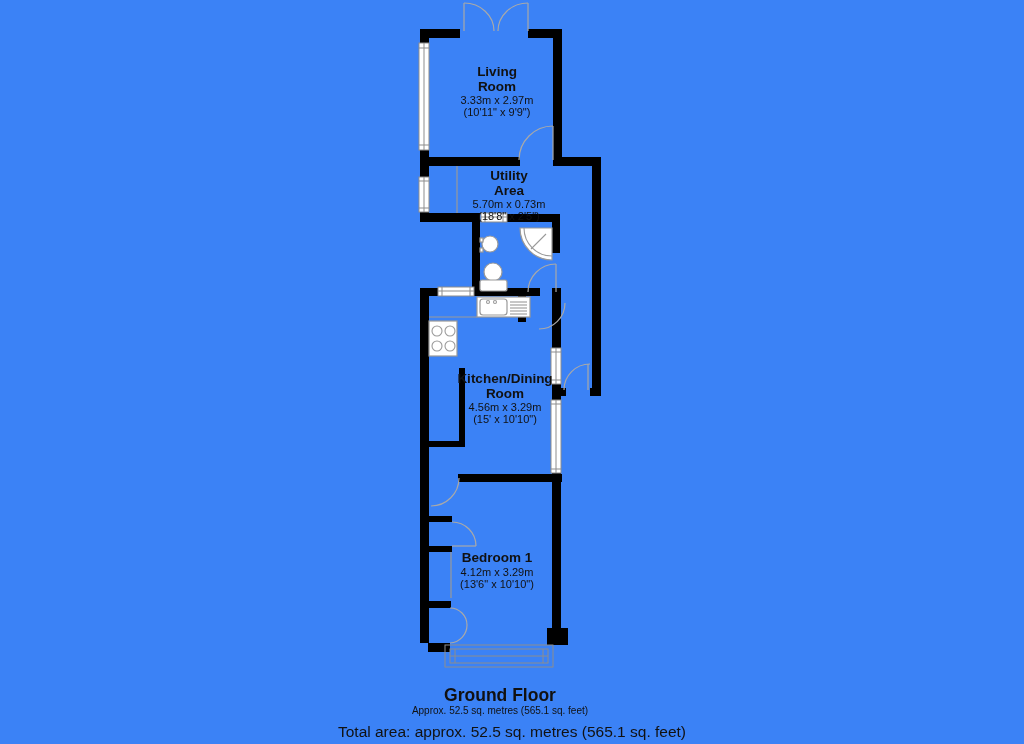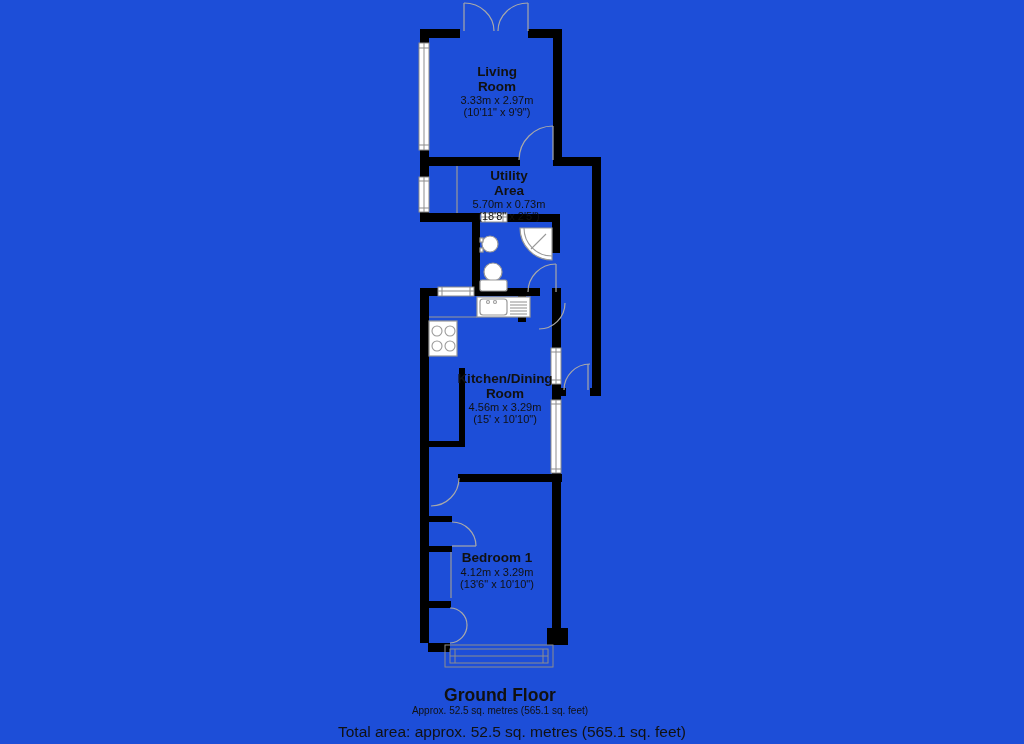--- a/index.html
+++ b/index.html
@@ -1,16 +1,16 @@
 <!DOCTYPE html>
 <html><head>
 <meta charset="utf-8">
 <style>
   html,body{margin:0;padding:0;background:#ffffff;}
-  .page{position:relative;width:1024px;height:744px;background:#1d4ed8;overflow:hidden;
+  .page{position:relative;width:1024px;height:744px;background:#3b82f6;overflow:hidden;
         font-family:"Liberation Sans","DejaVu Sans",sans-serif;}
   svg text{font-family:"Liberation Sans","DejaVu Sans",sans-serif;fill:#111111;}
   .room-name{font-size:13.5px;font-weight:bold;}
   .room-dim{font-size:11px;}
   .floor-title{font-size:17.5px;font-weight:bold;}
   .floor-sub{font-size:10px;}
   .total-line{font-size:15.5px;}
   .wall{fill:#000000;stroke:none;}
   .door{fill:none;stroke:#a9a9a9;stroke-width:1.2;}
   .win{fill:#ffffff;stroke:#8d8d8d;stroke-width:1;}

